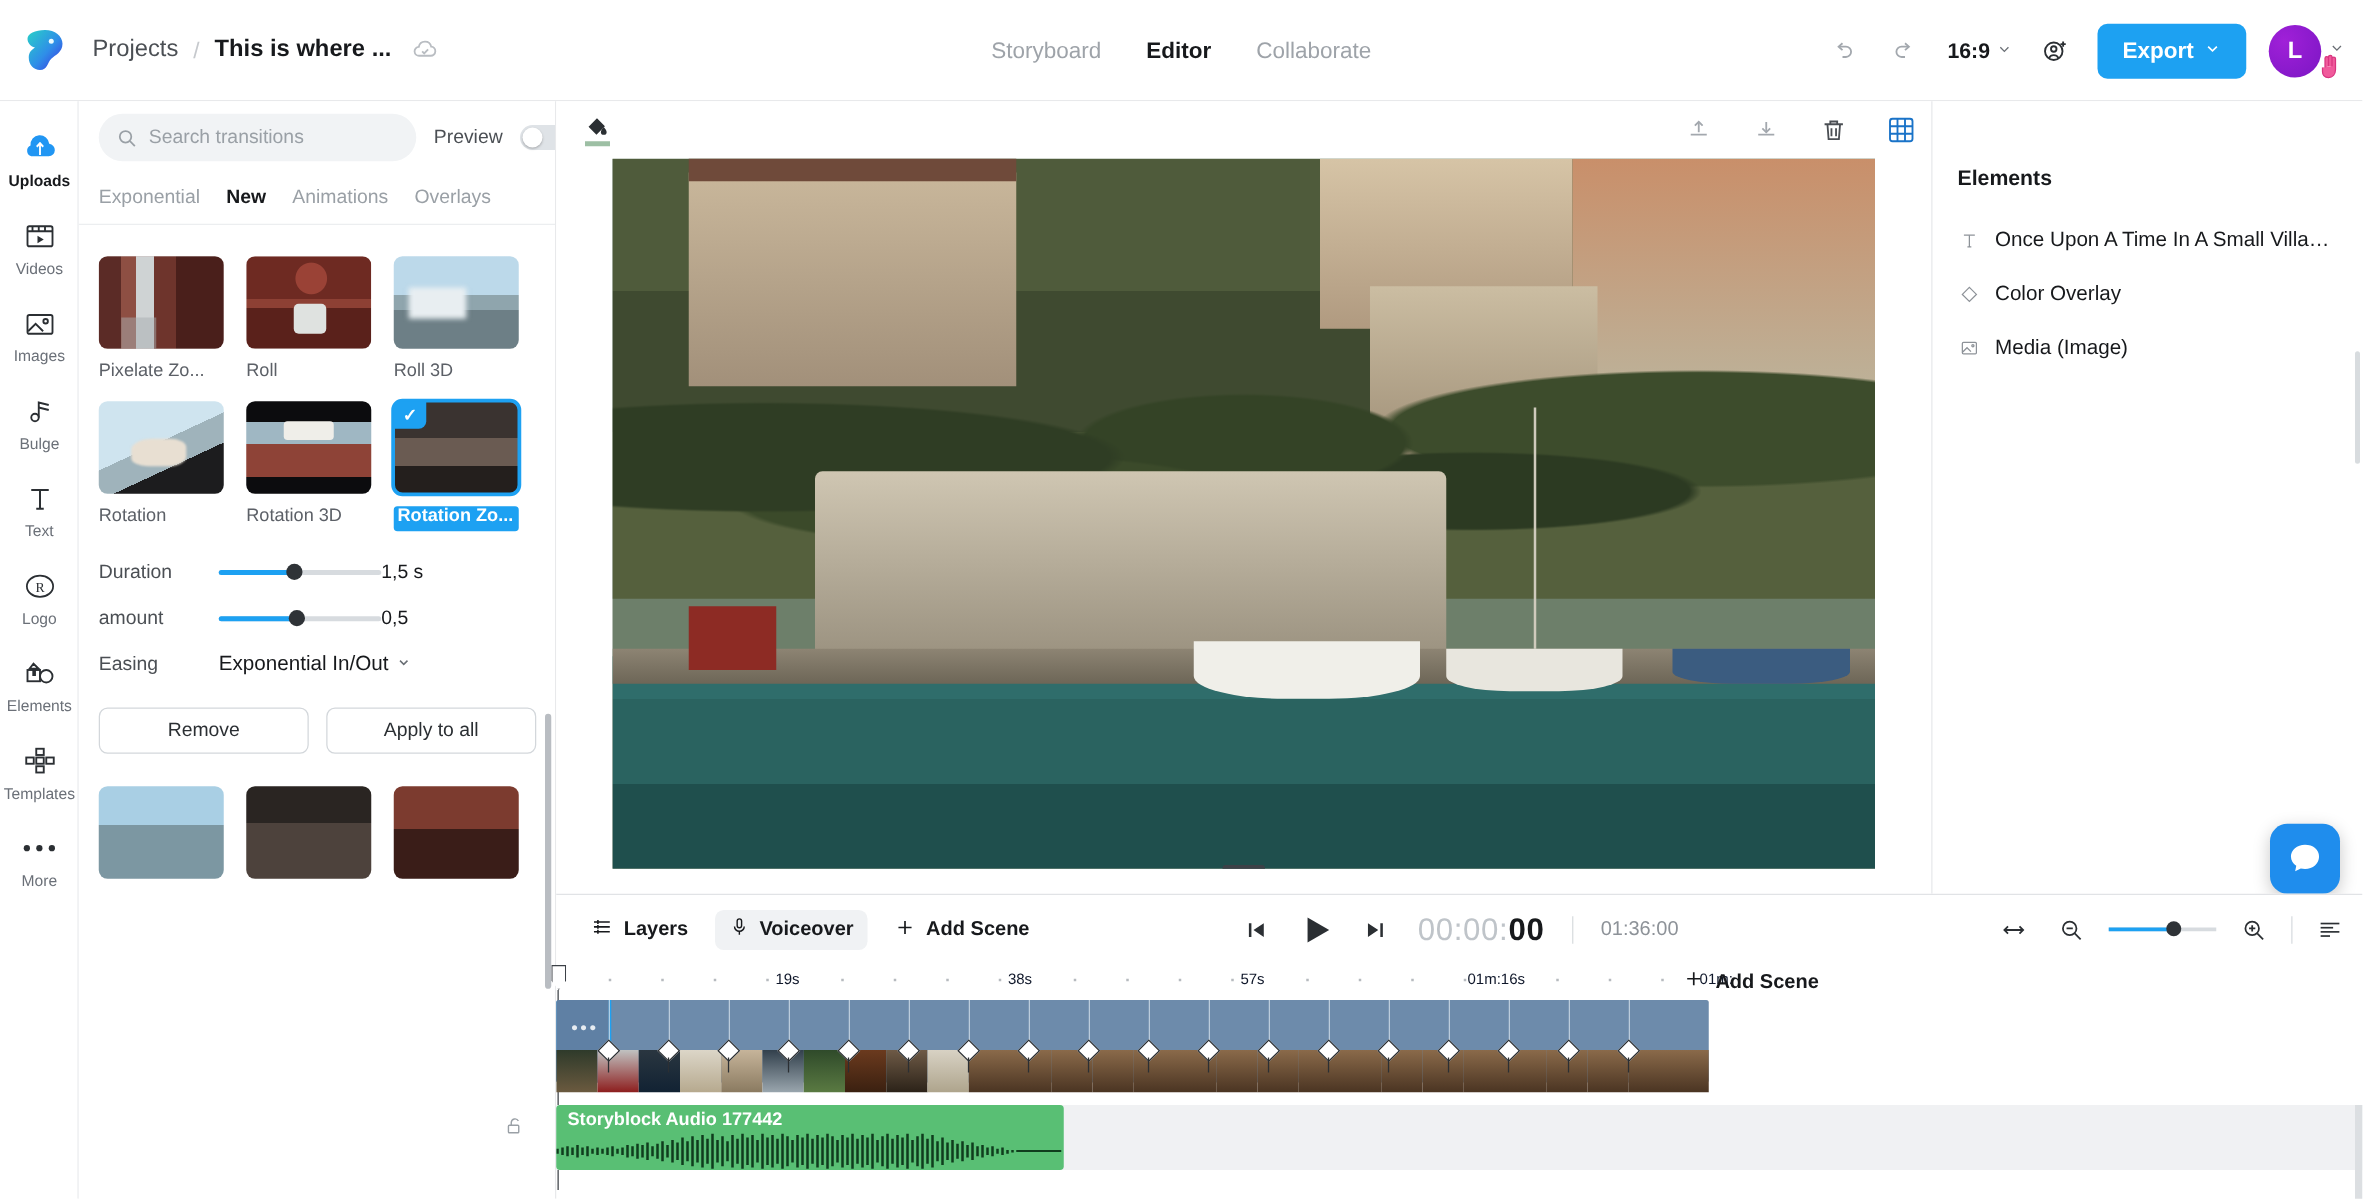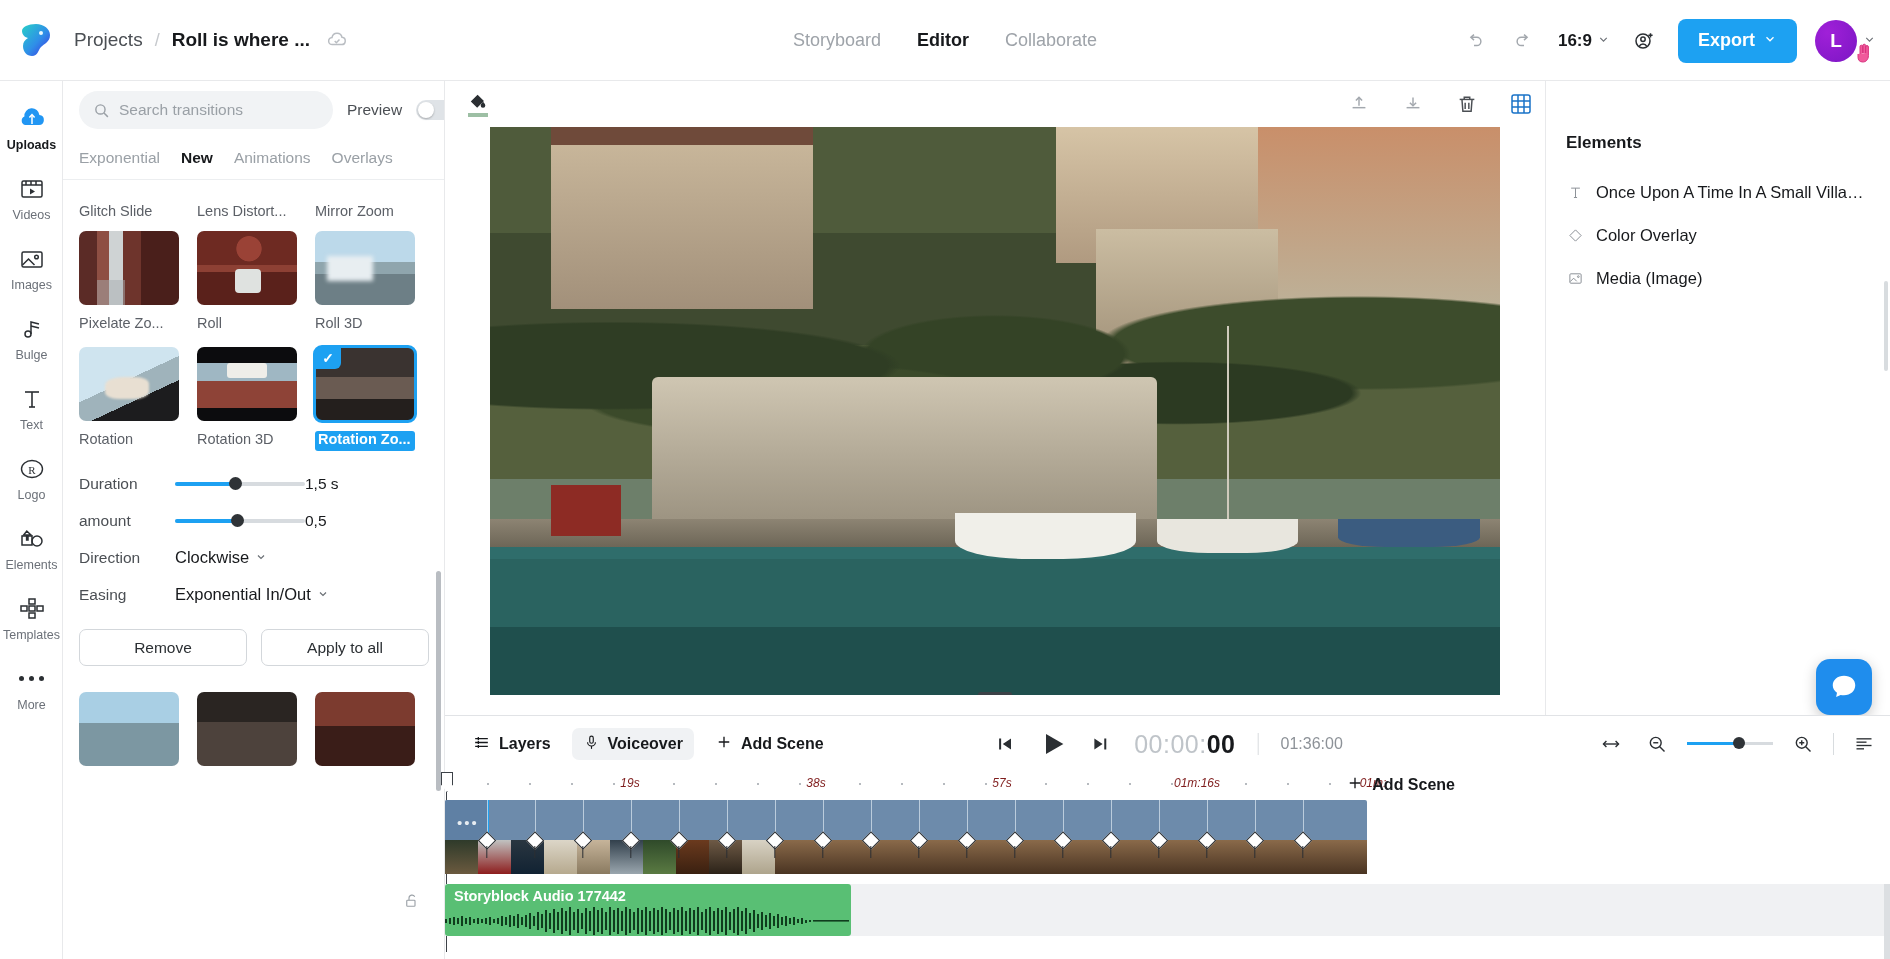--- a/index.html
+++ b/index.html
@@ -324,21 +324,21 @@
   }
   .playhead {
     position: absolute; left: 0px; top: 0; width: 12px; height: 20px;
     background: #fff; border: 1.6px solid #3c4147;
     clip-path: polygon(0 0, 100% 0, 100% 62%, 50% 100%, 0 62%);
   }
   .playhead-line {
     position: absolute; top: 20px; width: 1px; height: 160px; background: #3c4147;
   }
   .rtick { position: absolute; top: 11px; width: 2px; height: 2px; background: #b6babf; }
-  .rlabel { position: absolute; top: 4px; font-size: 12px; color: #7f1d1d; transform: translateX(-50%); font-style: italic; }
+  .rlabel { position: absolute; top: 4px; font-size: 12px; color: #0f172a; transform: translateX(-50%); }
   .addscene-tl {
     position: absolute; right: 56px; top: 58px; display: flex;
     align-items: center; gap: 8px; font-size: 16px; font-weight: 600;
     color: #17191c; cursor: pointer;
   }
 
   .tracks { position: absolute; left: 0; top: 84px; width: 1445px; height: 160px; }
   .track-lock {
     position: absolute; left: 14px; top: 90px; width: 20px; height: 20px;
     color: #9aa0a6;
@@ -400,21 +400,21 @@
             <stop offset="100%" stop-color="#3b2fe0"></stop>
           </linearGradient>
         </defs>
         <path d="M20 4c8 0 14 5 14 11 0 7-6 9-9 12-3 3-3 9-9 9-5 0-9-4-9-10 0-4 2-6 5-8-4-1-6-4-6-7 0-4 6-7 14-7z" fill="url(#lg)"></path>
         <circle cx="25" cy="13" r="2" fill="#eafaff"></circle>
       </svg>
     </div>
     <div class="crumbs">
       <span class="crumb-projects">Projects</span>
       <span class="crumb-sep">/</span>
-      <span class="crumb-title">Roll is where ...</span>
+      <span class="crumb-title">This is where ...</span>
       <span class="cloud-ico">
         <svg width="22" height="22" viewBox="0 0 24 24" fill="none" stroke="currentColor" stroke-width="1.6">
           <path d="M7 17h10a4 4 0 0 0 .4-7.98A5.5 5.5 0 0 0 6.6 9.2A3.9 3.9 0 0 0 7 17z"></path>
           <path d="M9.5 13.2l1.8 1.8 3.4-3.6"></path>
         </svg>
       </span>
     </div>
 
     <div class="centertabs">
       <span class="ctab">Storyboard</span>
@@ -589,25 +589,20 @@
 
     <div class="cattabs">
       <span class="cattab">Exponential</span>
       <span class="cattab active">New</span>
       <span class="cattab">Animations</span>
       <span class="cattab">Overlays</span>
     </div>
 
     <div class="scrollarea">
 
-      <div class="tgrid" style="padding-top:6px">
-        <div class="tname">Glitch Slide</div>
-        <div class="tname">Lens Distort...</div>
-        <div class="tname">Mirror Zoom</div>
-      </div>
 
       <div class="tgrid" style="margin-top:8px">
         <div class="thumb a1"></div>
         <div class="thumb a2"></div>
         <div class="thumb a3"></div>
         <div class="tname">Pixelate Zo...</div>
         <div class="tname">Roll</div>
         <div class="tname">Roll 3D</div>
       </div>
 
@@ -633,31 +628,20 @@
           <span class="pval">1,5 s</span>
         </div>
         <div class="prow">
           <span class="plbl">amount</span>
           <span class="slider">
             <span class="track"></span>
               <span class="fill" style="width:62px"></span>
               <span class="knob" style="left:56px"></span>
           </span>
           <span class="pval">0,5</span>
-        </div>
-        <div class="prow">
-          <span class="plbl">Direction</span>
-          <span class="pdd">
-            <span>Clockwise</span>
-            <span class="chev">
-              <svg width="12" height="12" viewBox="0 0 24 24" fill="none" stroke="currentColor" stroke-width="2.4">
-                  <path d="M6 9l6 6 6-6"></path>
-                </svg>
-            </span>
-          </span>
         </div>
         <div class="prow">
           <span class="plbl">Easing</span>
           <span class="pdd">
             <span>Exponential In/Out</span>
             <span class="chev">
               <svg width="12" height="12" viewBox="0 0 24 24" fill="none" stroke="currentColor" stroke-width="2.4">
                   <path d="M6 9l6 6 6-6"></path>
                 </svg>
             </span>

